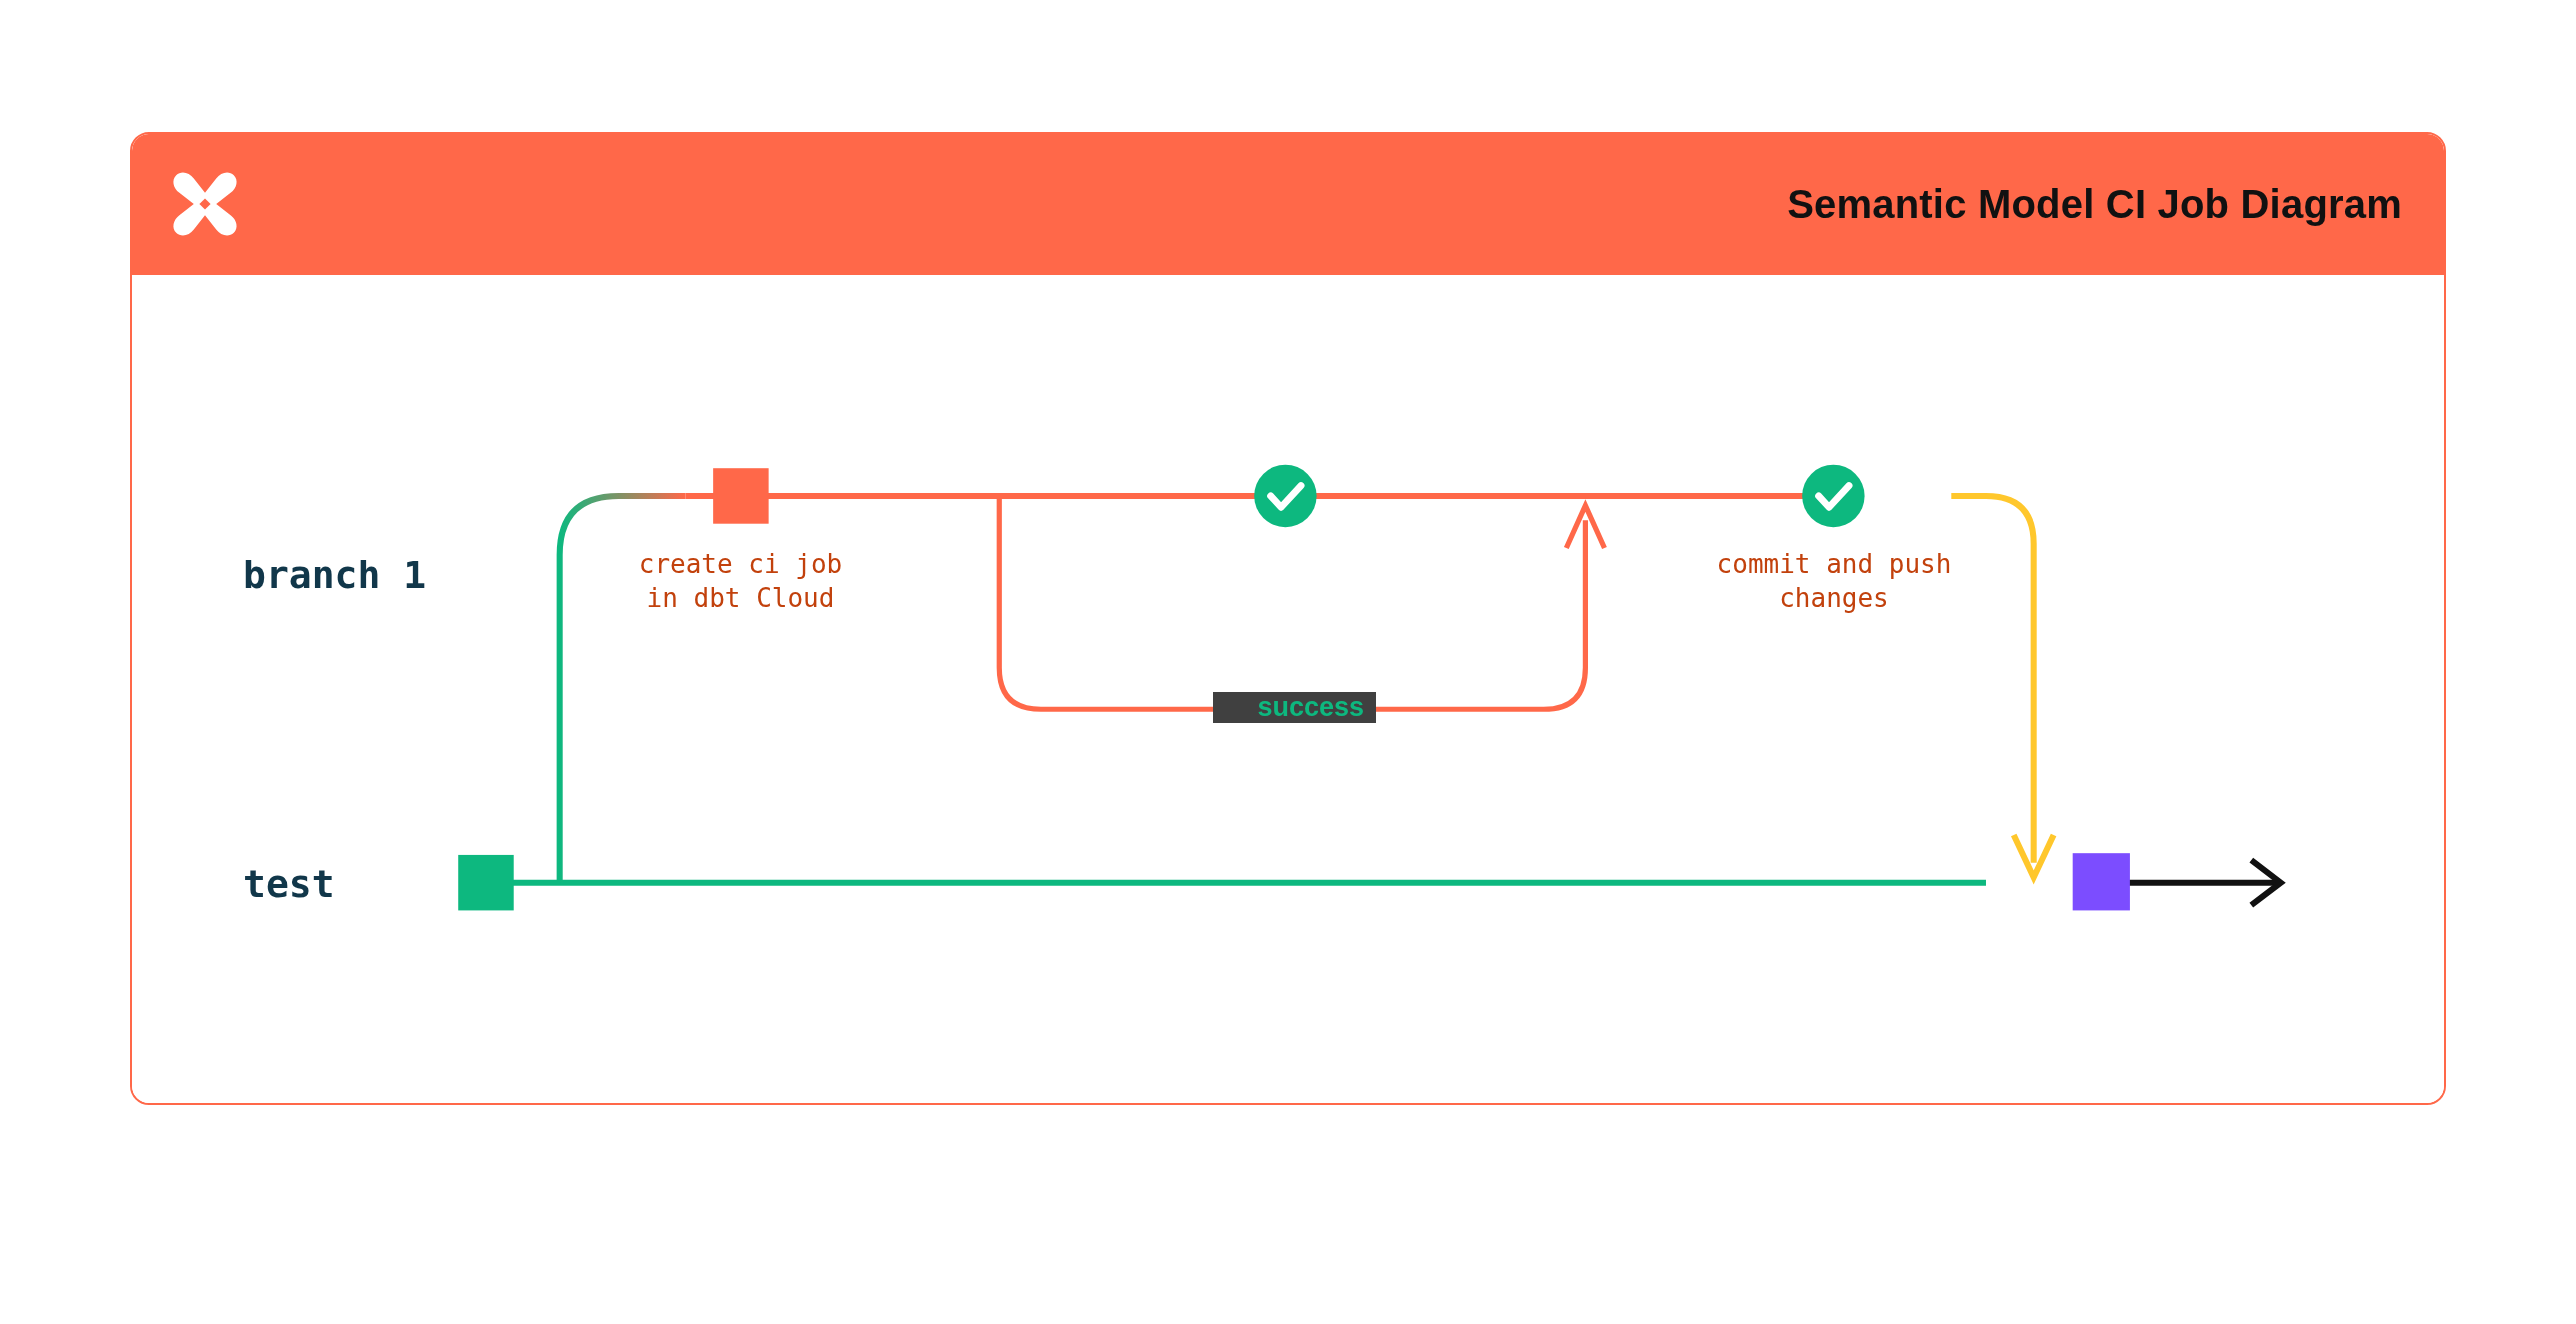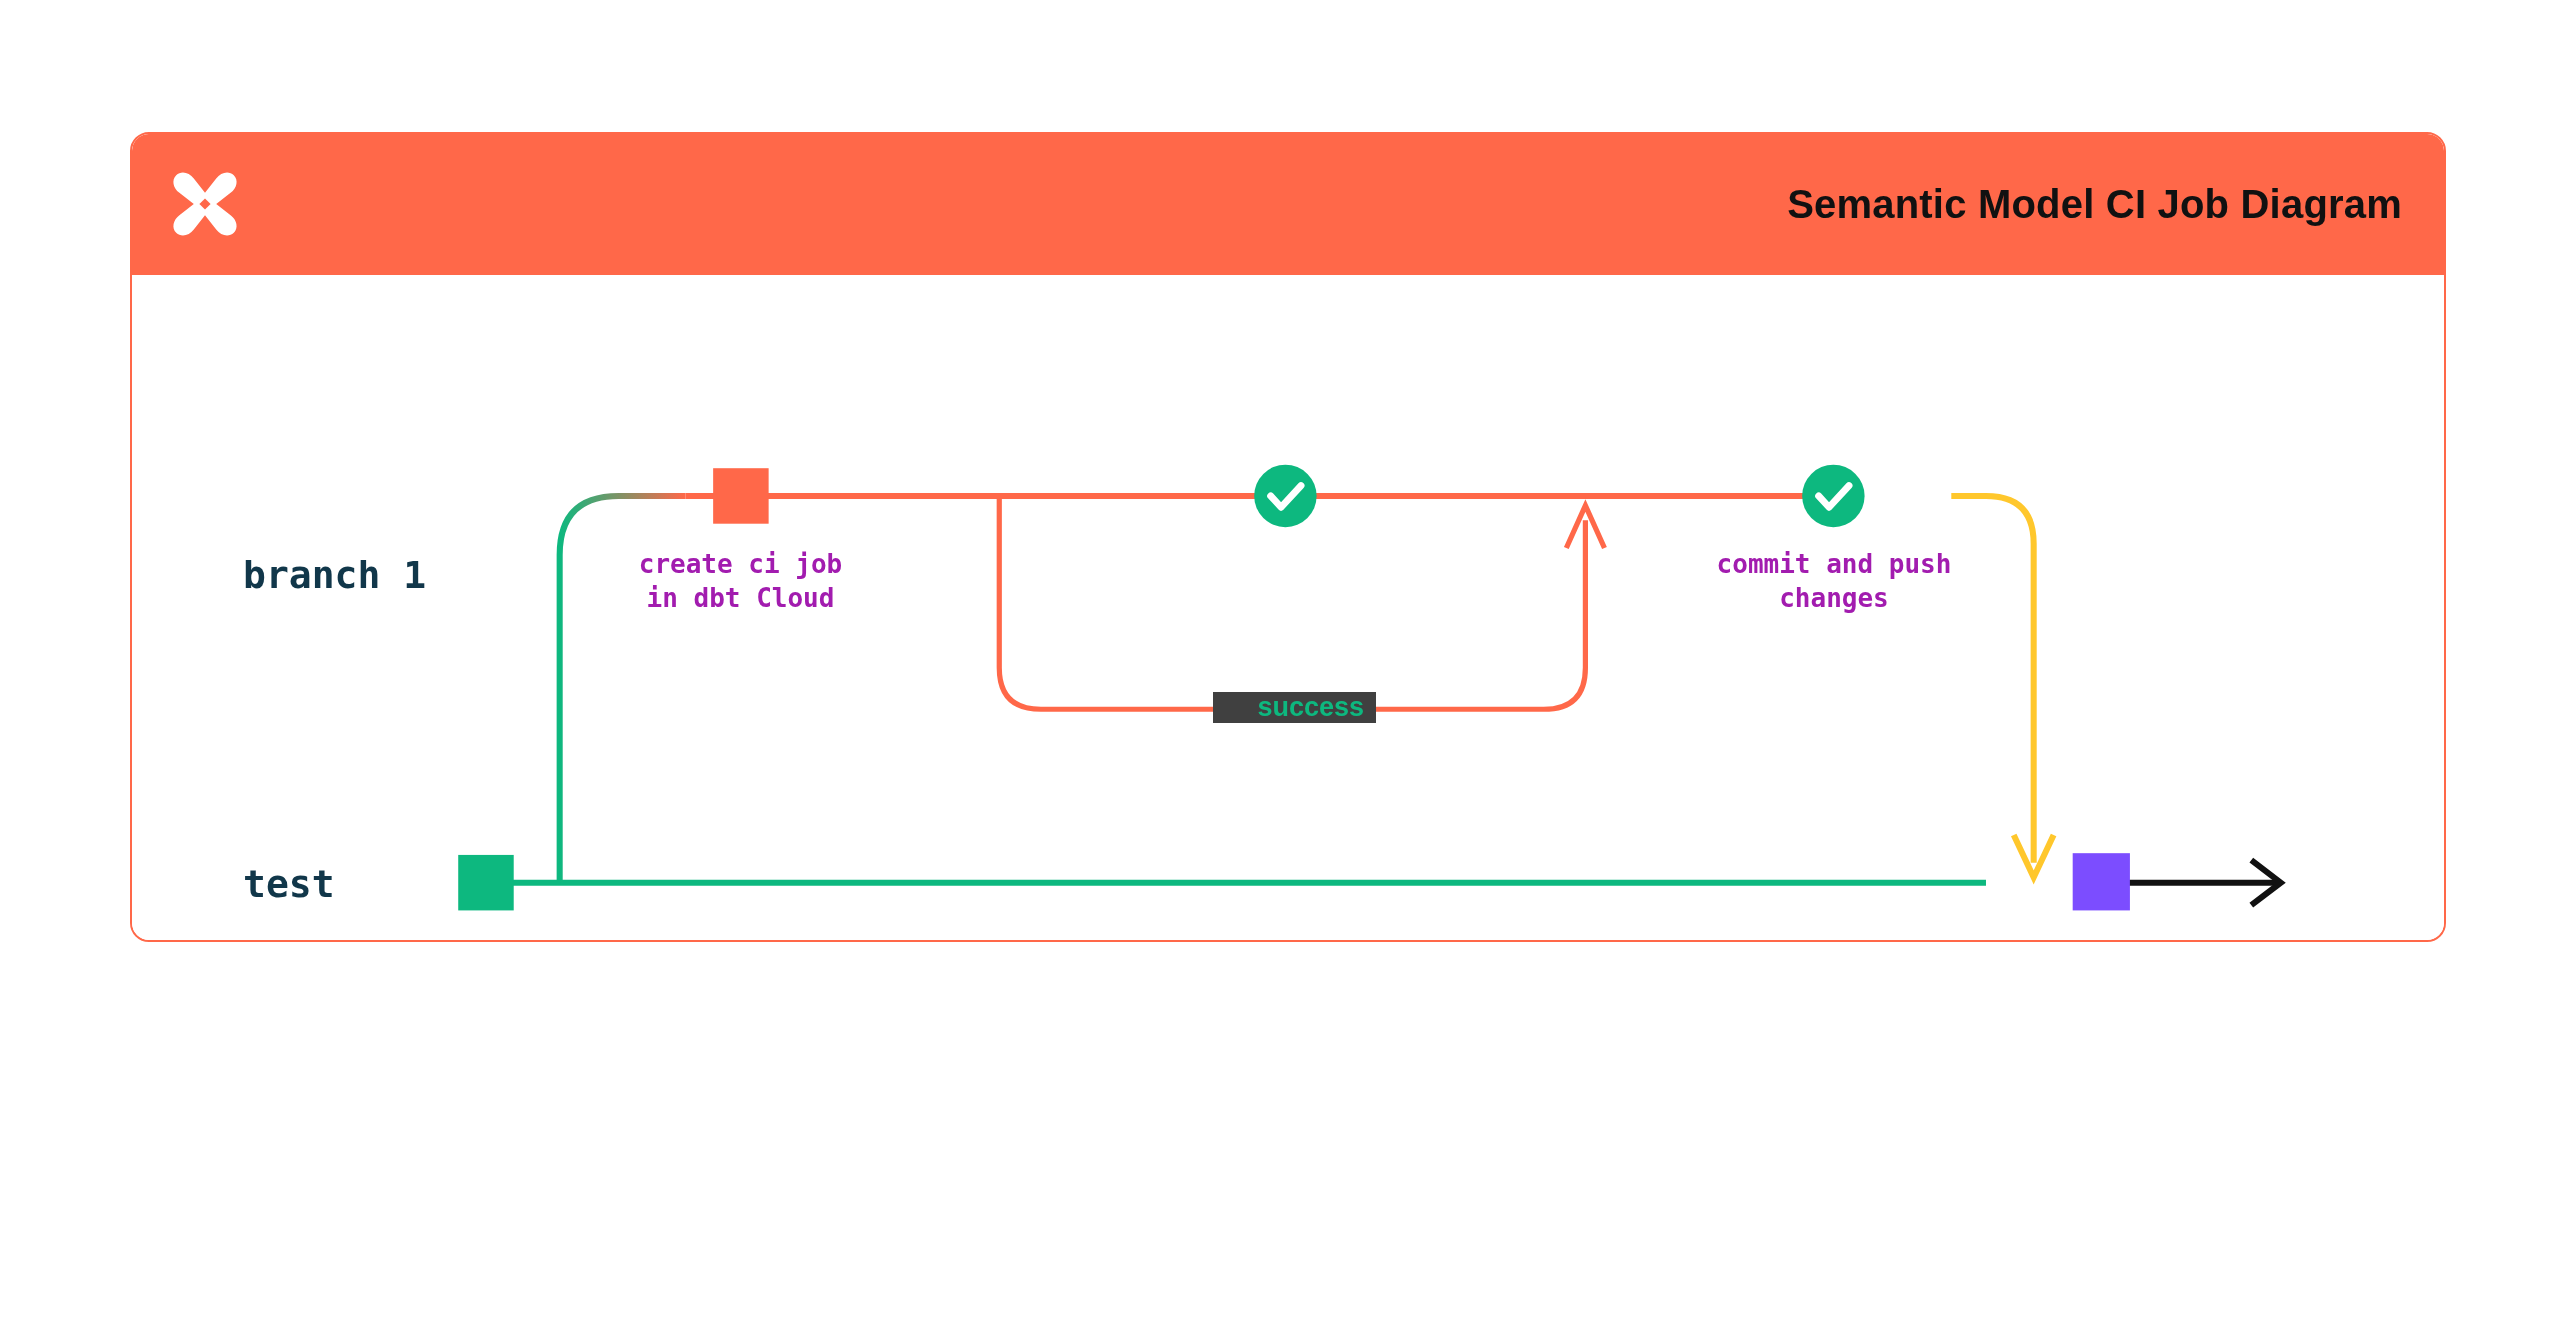--- a/index.html
+++ b/index.html
@@ -15,21 +15,21 @@
     overflow: hidden;
     font-family: "DejaVu Sans", sans-serif;
   }
 
   
   .card {
     position: absolute;
     left: 130px;
     top: 132px;
     width: 2316px;
-    height: 810px;
+    height: 973px;
     border-radius: 19px;
     border: 2.6px solid #FF6849;
     box-sizing: border-box;
     background: #ffffff;
     overflow: hidden;
   }
   .card-header {
     position: absolute;
     left: 0;
     top: 0;
@@ -75,23 +75,23 @@
     left: 0;
     top: 0;
     width: 2576px;
     height: 1324px;
     pointer-events: none;
   }
 
   
   .lbl {
     position: absolute;
-    color: #a21caf;
+    color: #c2410c;
     font-family: "DejaVu Sans Mono", monospace;
-    font-weight: bold;
+    font-weight: normal;
     white-space: pre;
     text-align: center;
     line-height: 1.30;
   }
   .lane-label {
     position: absolute;
     color: #11374A;
     font-family: "DejaVu Sans Mono", monospace;
     font-weight: bold;
     font-size: 38px;

